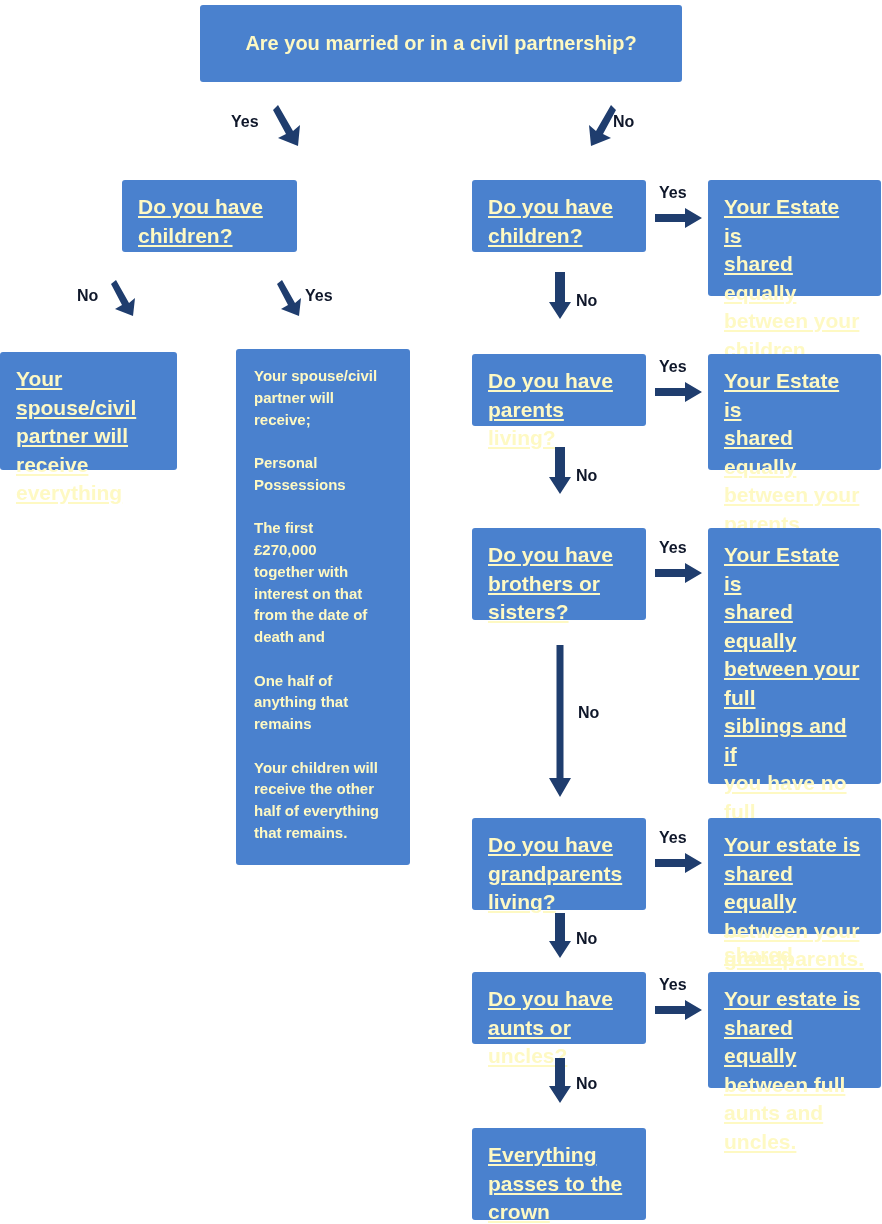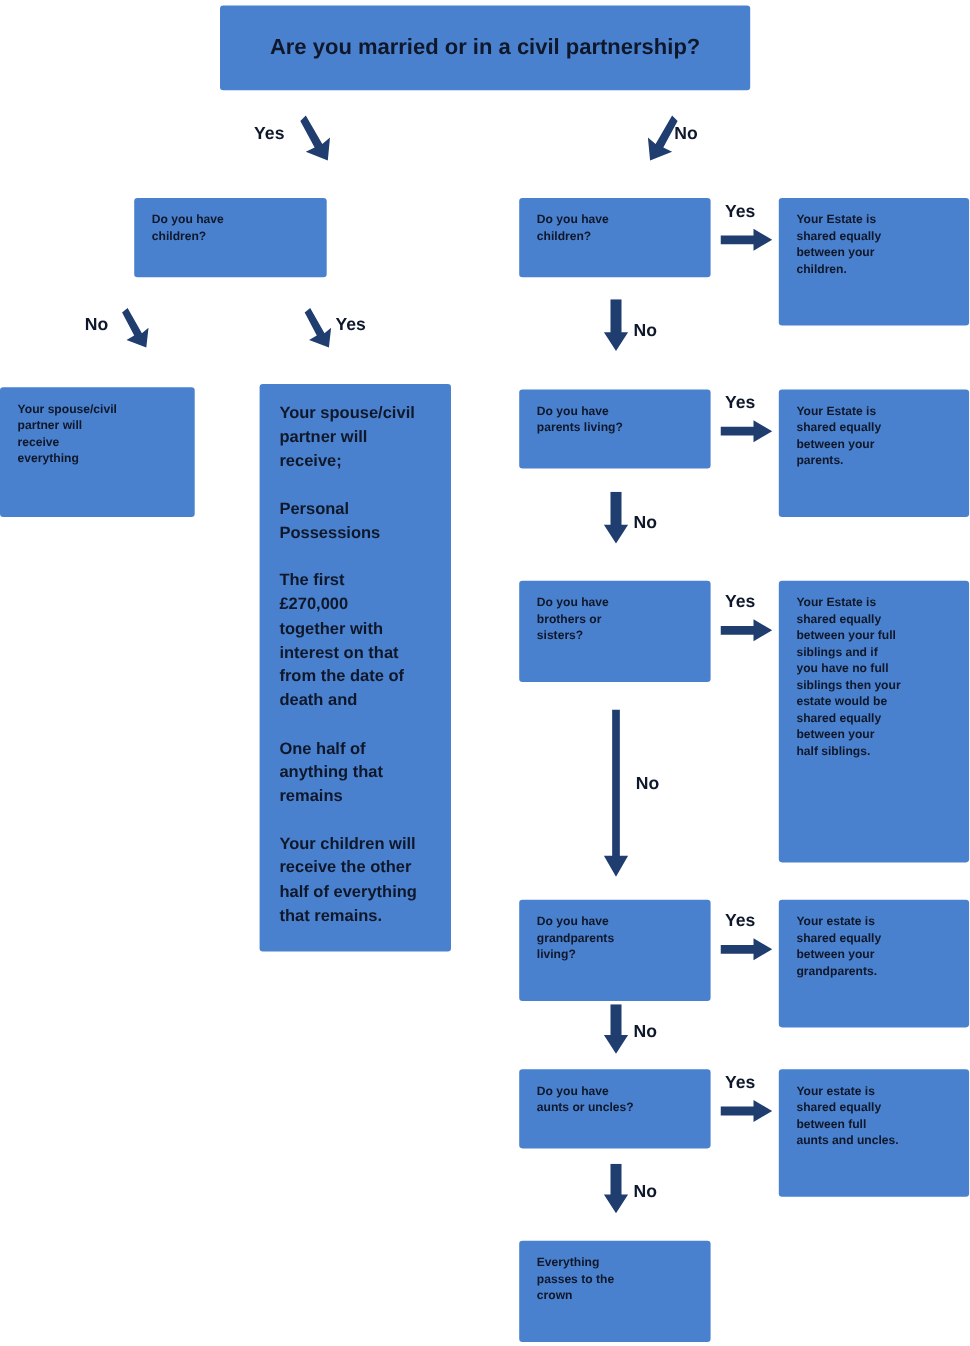--- a/index.html
+++ b/index.html
@@ -15,37 +15,38 @@
   }
   #canvas {
     position: relative;
     width: 882px;
     height: 1224px;
   }
   .node {
     position: absolute;
     background: #4a81ce;
     border-radius: 3px;
-    color: #0f172a;
+    color: #fef9c3;
     font-weight: bold;
     box-sizing: border-box;
     line-height: 1.36;
     white-space: pre-line;
   }
   .node.title {
     font-size: 20px;
     display: flex;
     align-items: center;
     justify-content: center;
     text-align: center;
     padding: 4px 14px;
   }
   .node.q, .node.r {
-    font-size: 11px;
+    font-size: 21px;
     padding: 13px 20px 10px 16px;
+    text-decoration: underline;
   }
   .node.long {
     font-size: 15px;
     padding: 16px 16px 12px 18px;
     line-height: 1.45;
   }
   .edge-label {
     position: absolute;
     color: #0f172a;
     font-weight: bold;

